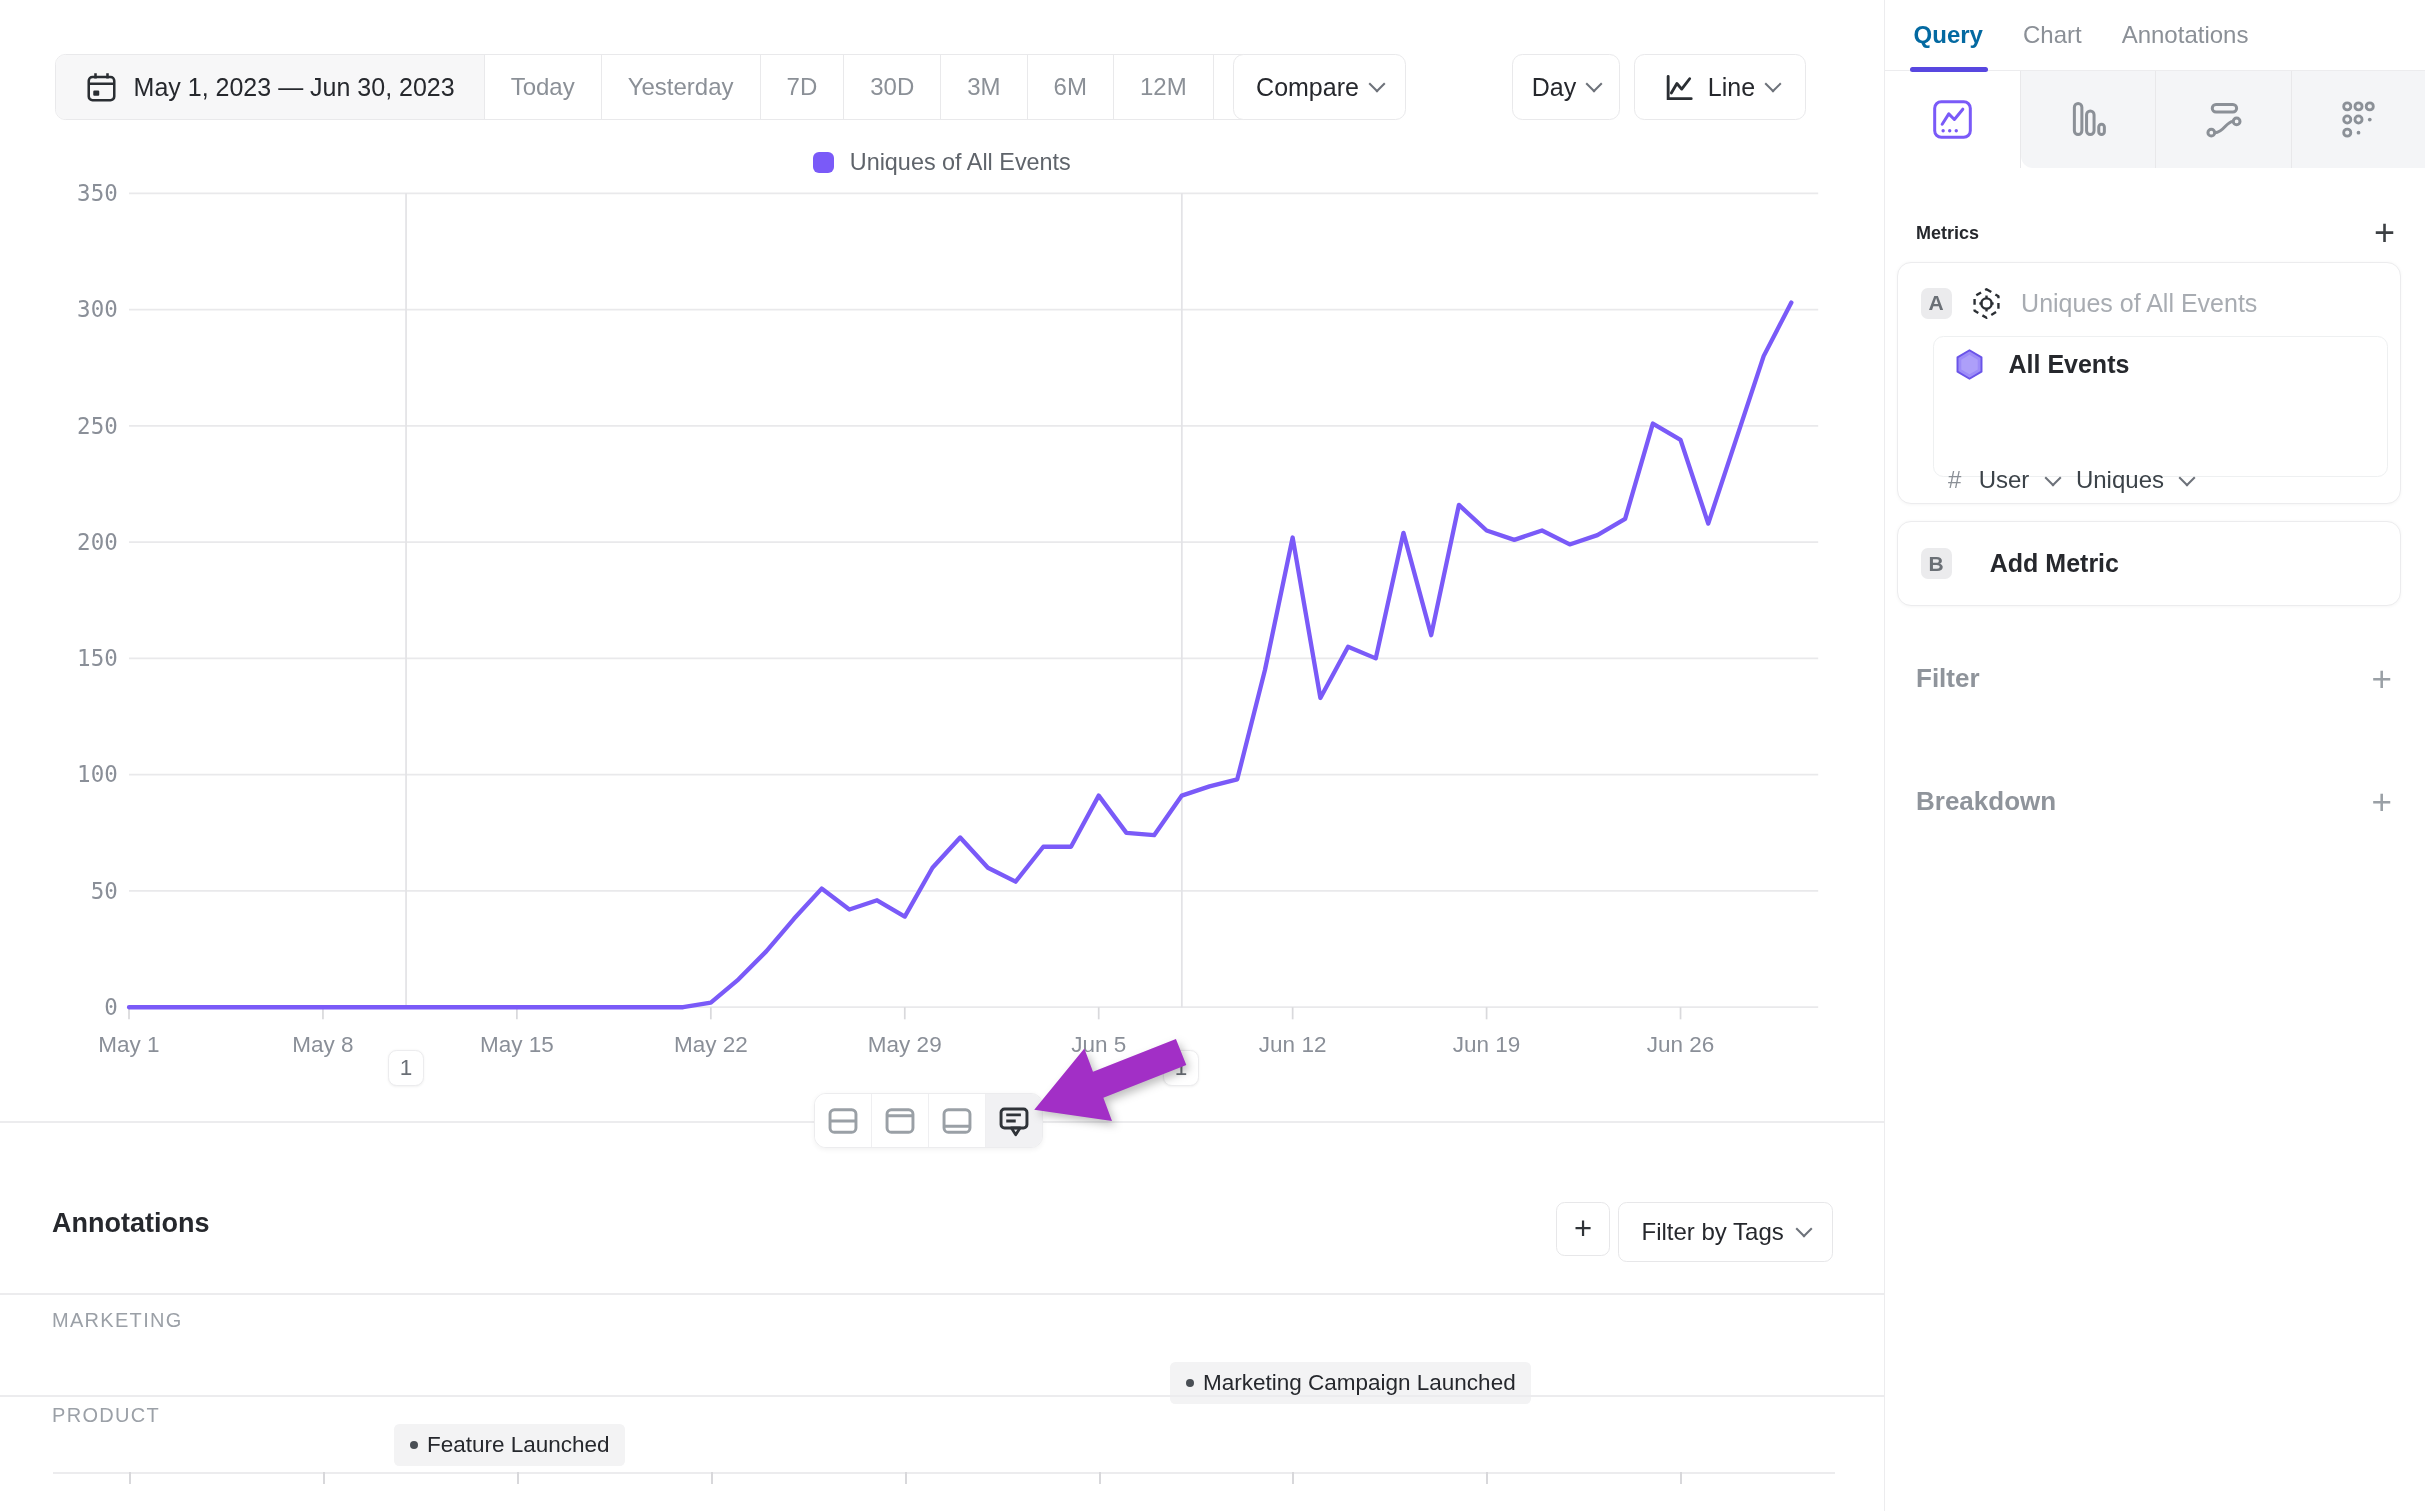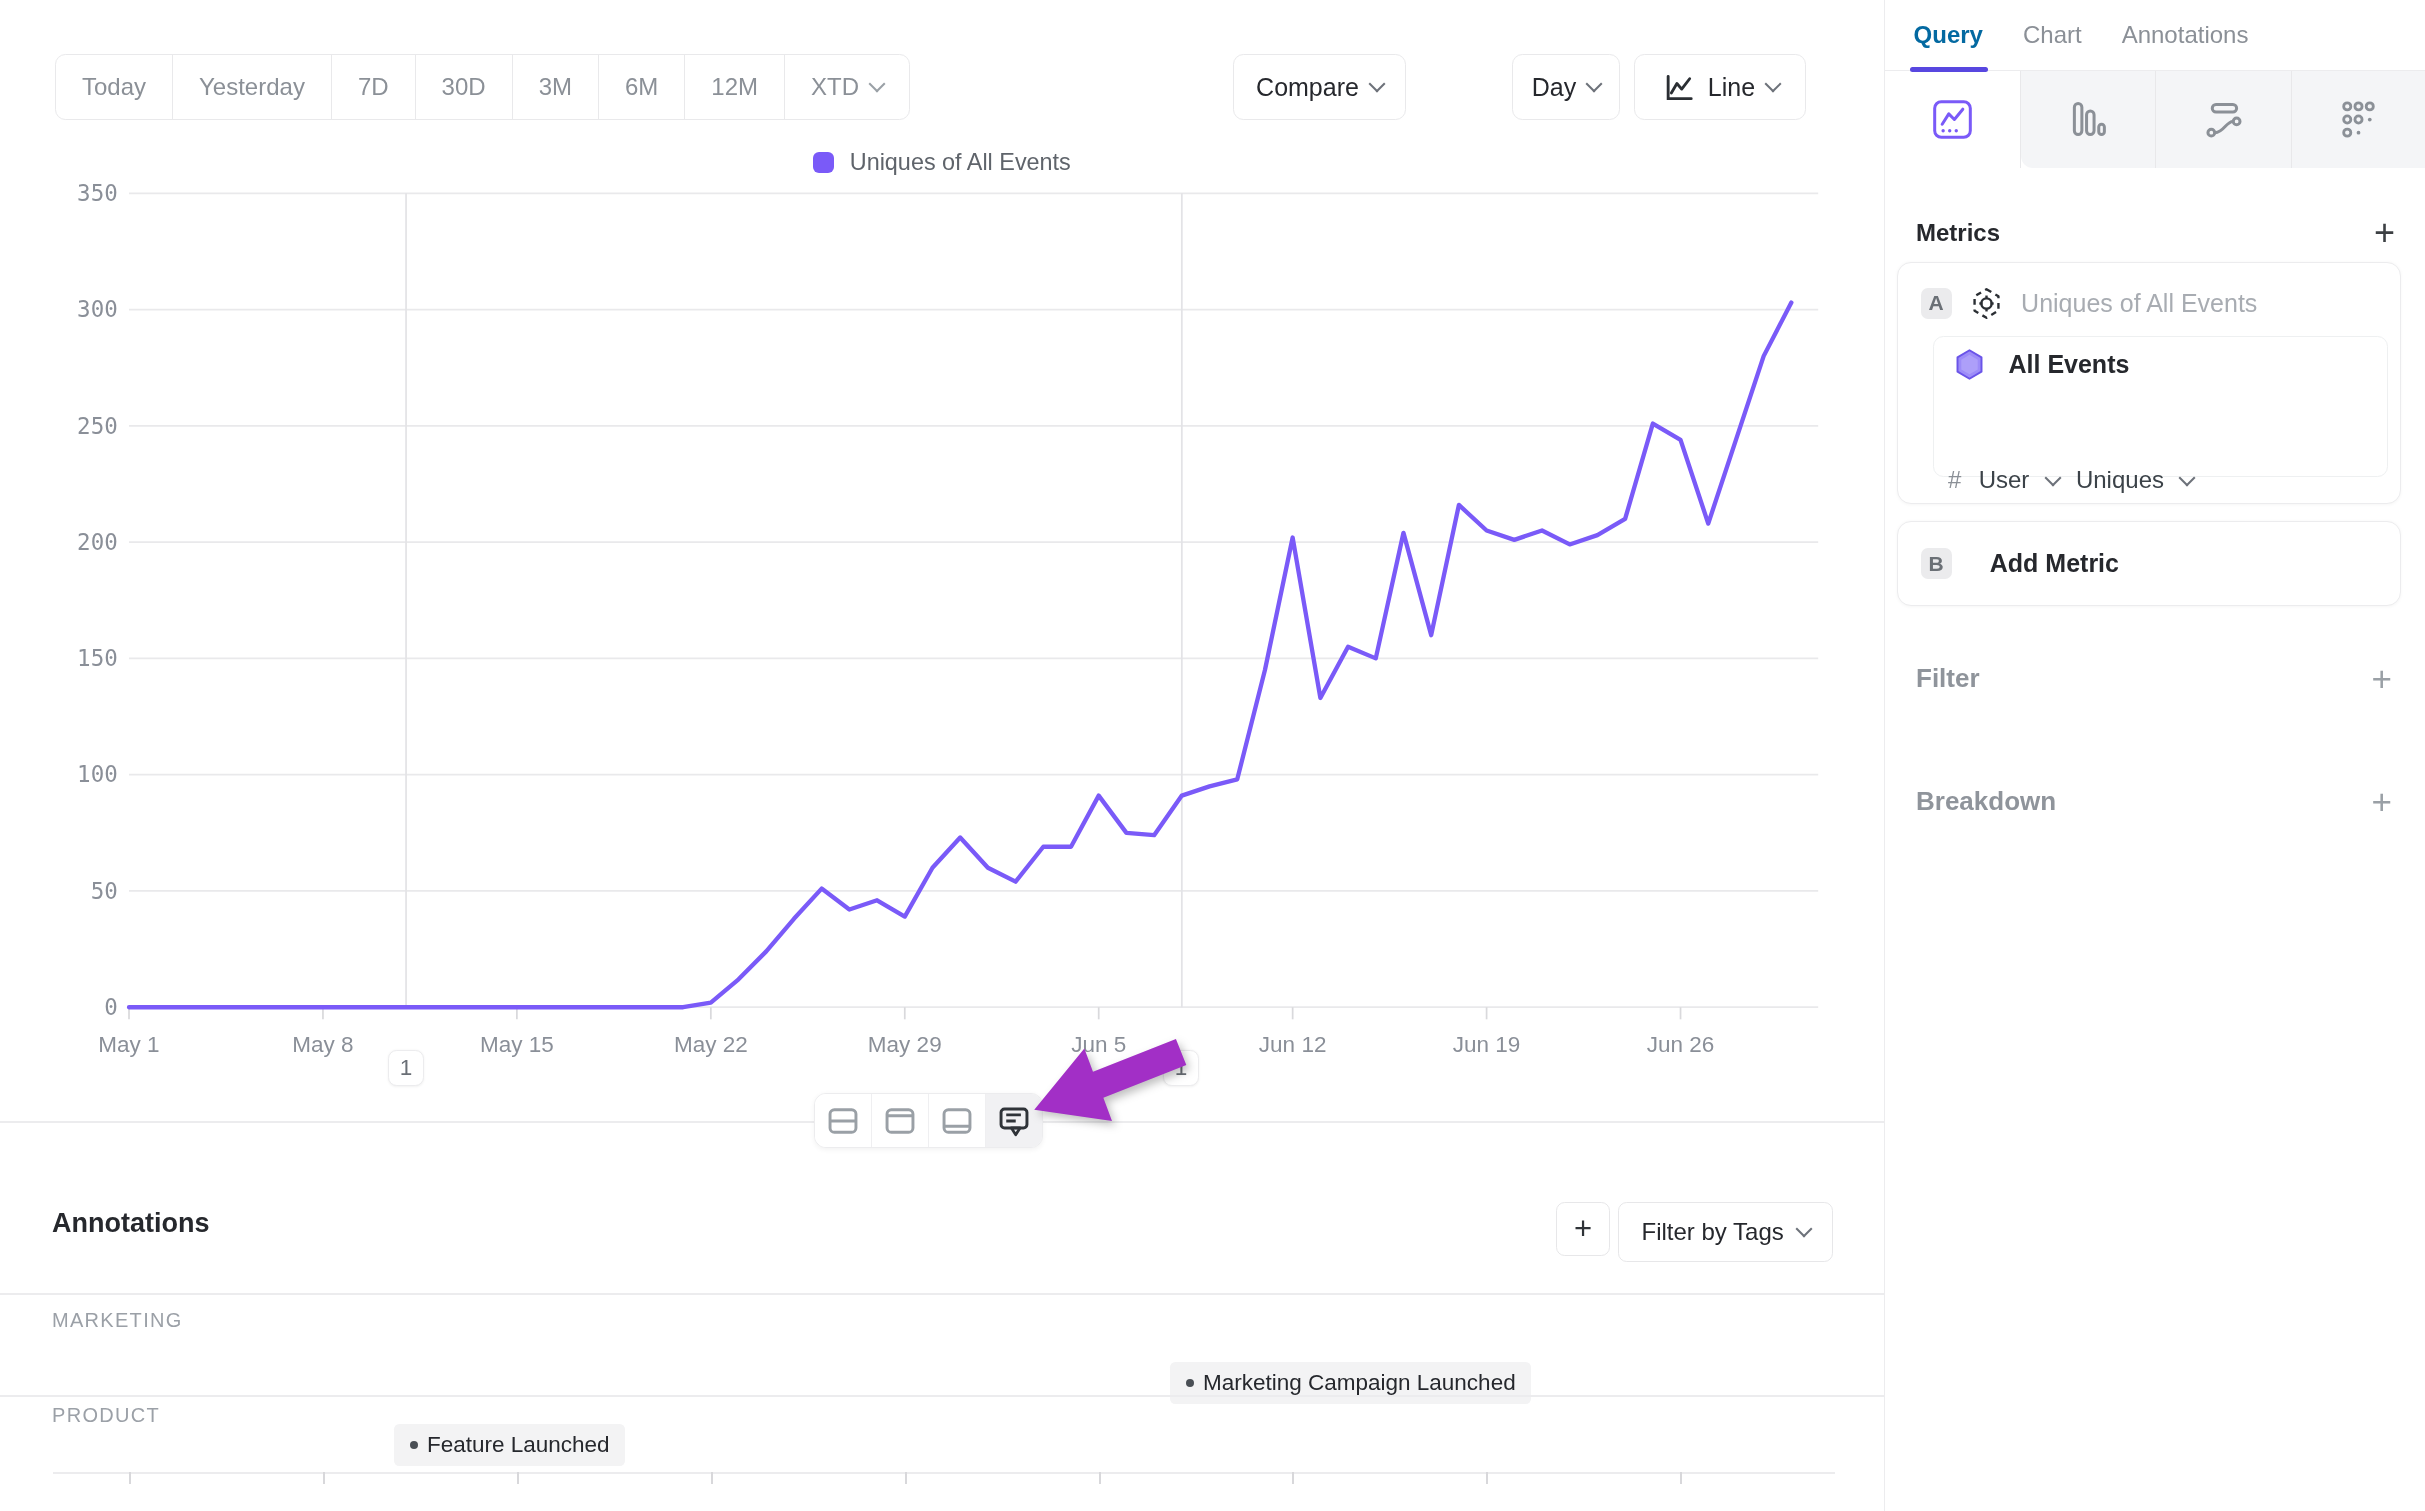--- a/index.html
+++ b/index.html
@@ -59,21 +59,21 @@
   .side-tab { font-size:24px; color:#8b9097; cursor:pointer; }
   .side-tab.active { color:#0369a1; font-weight:bold; }
   .tab-underline { position:absolute; left:25px; bottom:-1.7px; width:78px; height:5.2px; background:#5847e0; border-radius:2.6px; }
   .view-tabs { display:flex; height:97px; }
   .view-tab { flex:1; display:flex; align-items:center; justify-content:center; background:#f4f5f7;
               border-right:1.7px solid #e8e8ea; cursor:pointer; }
   .view-tab:last-child { border-right:none; }
   .view-tab.active { background:#fff; border-right:1.7px solid #e8e8ea; }
   .view-tab.first-inactive { border-bottom-left-radius:12px; }
   .metrics-head { display:flex; justify-content:space-between; align-items:center; padding:0 31px 0 31px; margin-top:47px; }
-  .metrics-head .t { font-size:24px; font-weight:bold; }
+  .metrics-head .t { font-size:18px; font-weight:bold; }
   .plus-lite { font-size:36px; font-weight:300; color:#3c4043; cursor:pointer; line-height:1; }
   .plus-gray { font-size:35px; font-weight:300; color:#9aa0a6; cursor:pointer; line-height:1; }
   .metric-card { position:absolute; left:12px; width:504px; background:#fff; border:1.7px solid #ececee;
                  border-radius:14px; box-shadow:0 0.9px 3.5px rgba(0,0,0,.04); }
   .badge-letter { width:31px; height:31px; border-radius:7px; background:#ebebed; color:#6b7076;
                   font-size:21px; font-weight:bold; display:flex; align-items:center; justify-content:center; }
   .m-row { display:flex; align-items:center; gap:17.3px; padding:22.5px 0 0 22.5px; }
   .m-title { font-size:25px; color:#a8acb2; }
   .inner-card { position:absolute; left:35px; right:12px; top:73px; height:141px;
                 border:1.7px solid #eef0f1; border-radius:10.4px; }
@@ -88,20 +88,30 @@
 
   .ylabel { font-family:"DejaVu Sans Mono", monospace; font-size:26px; fill:#8a8f98; }
   .xlabel { font-size:26px; fill:#8a8f98; font-family:"Liberation Sans", sans-serif; }
 </style>
 </head>
 <body>
 
 <div id="stage">
 
   <div class="abs seg-control">
+    <div class="seg date">
+      <svg width="33" height="33" viewBox="0 0 44 44">
+        <rect x="5" y="8" width="34" height="31" rx="5" fill="none" stroke="#2a2e33" stroke-width="3.4"></rect>
+        <line x1="5" y1="17" x2="39" y2="17" stroke="#2a2e33" stroke-width="3.4"></line>
+        <line x1="14" y1="3" x2="14" y2="10" stroke="#2a2e33" stroke-width="3.4"></line>
+        <line x1="30" y1="3" x2="30" y2="10" stroke="#2a2e33" stroke-width="3.4"></line>
+        <rect x="11" y="26" width="8" height="7" rx="1.5" fill="#2a2e33"></rect>
+      </svg>
+      <span>May 1, 2023 — Jun 30, 2023</span>
+    </div>
 
     <div class="seg">Today</div>
       <div class="seg">Yesterday</div>
       <div class="seg">7D</div>
       <div class="seg">30D</div>
       <div class="seg">3M</div>
       <div class="seg">6M</div>
       <div class="seg">12M</div>
     <div class="seg">
       <span>XTD</span>

